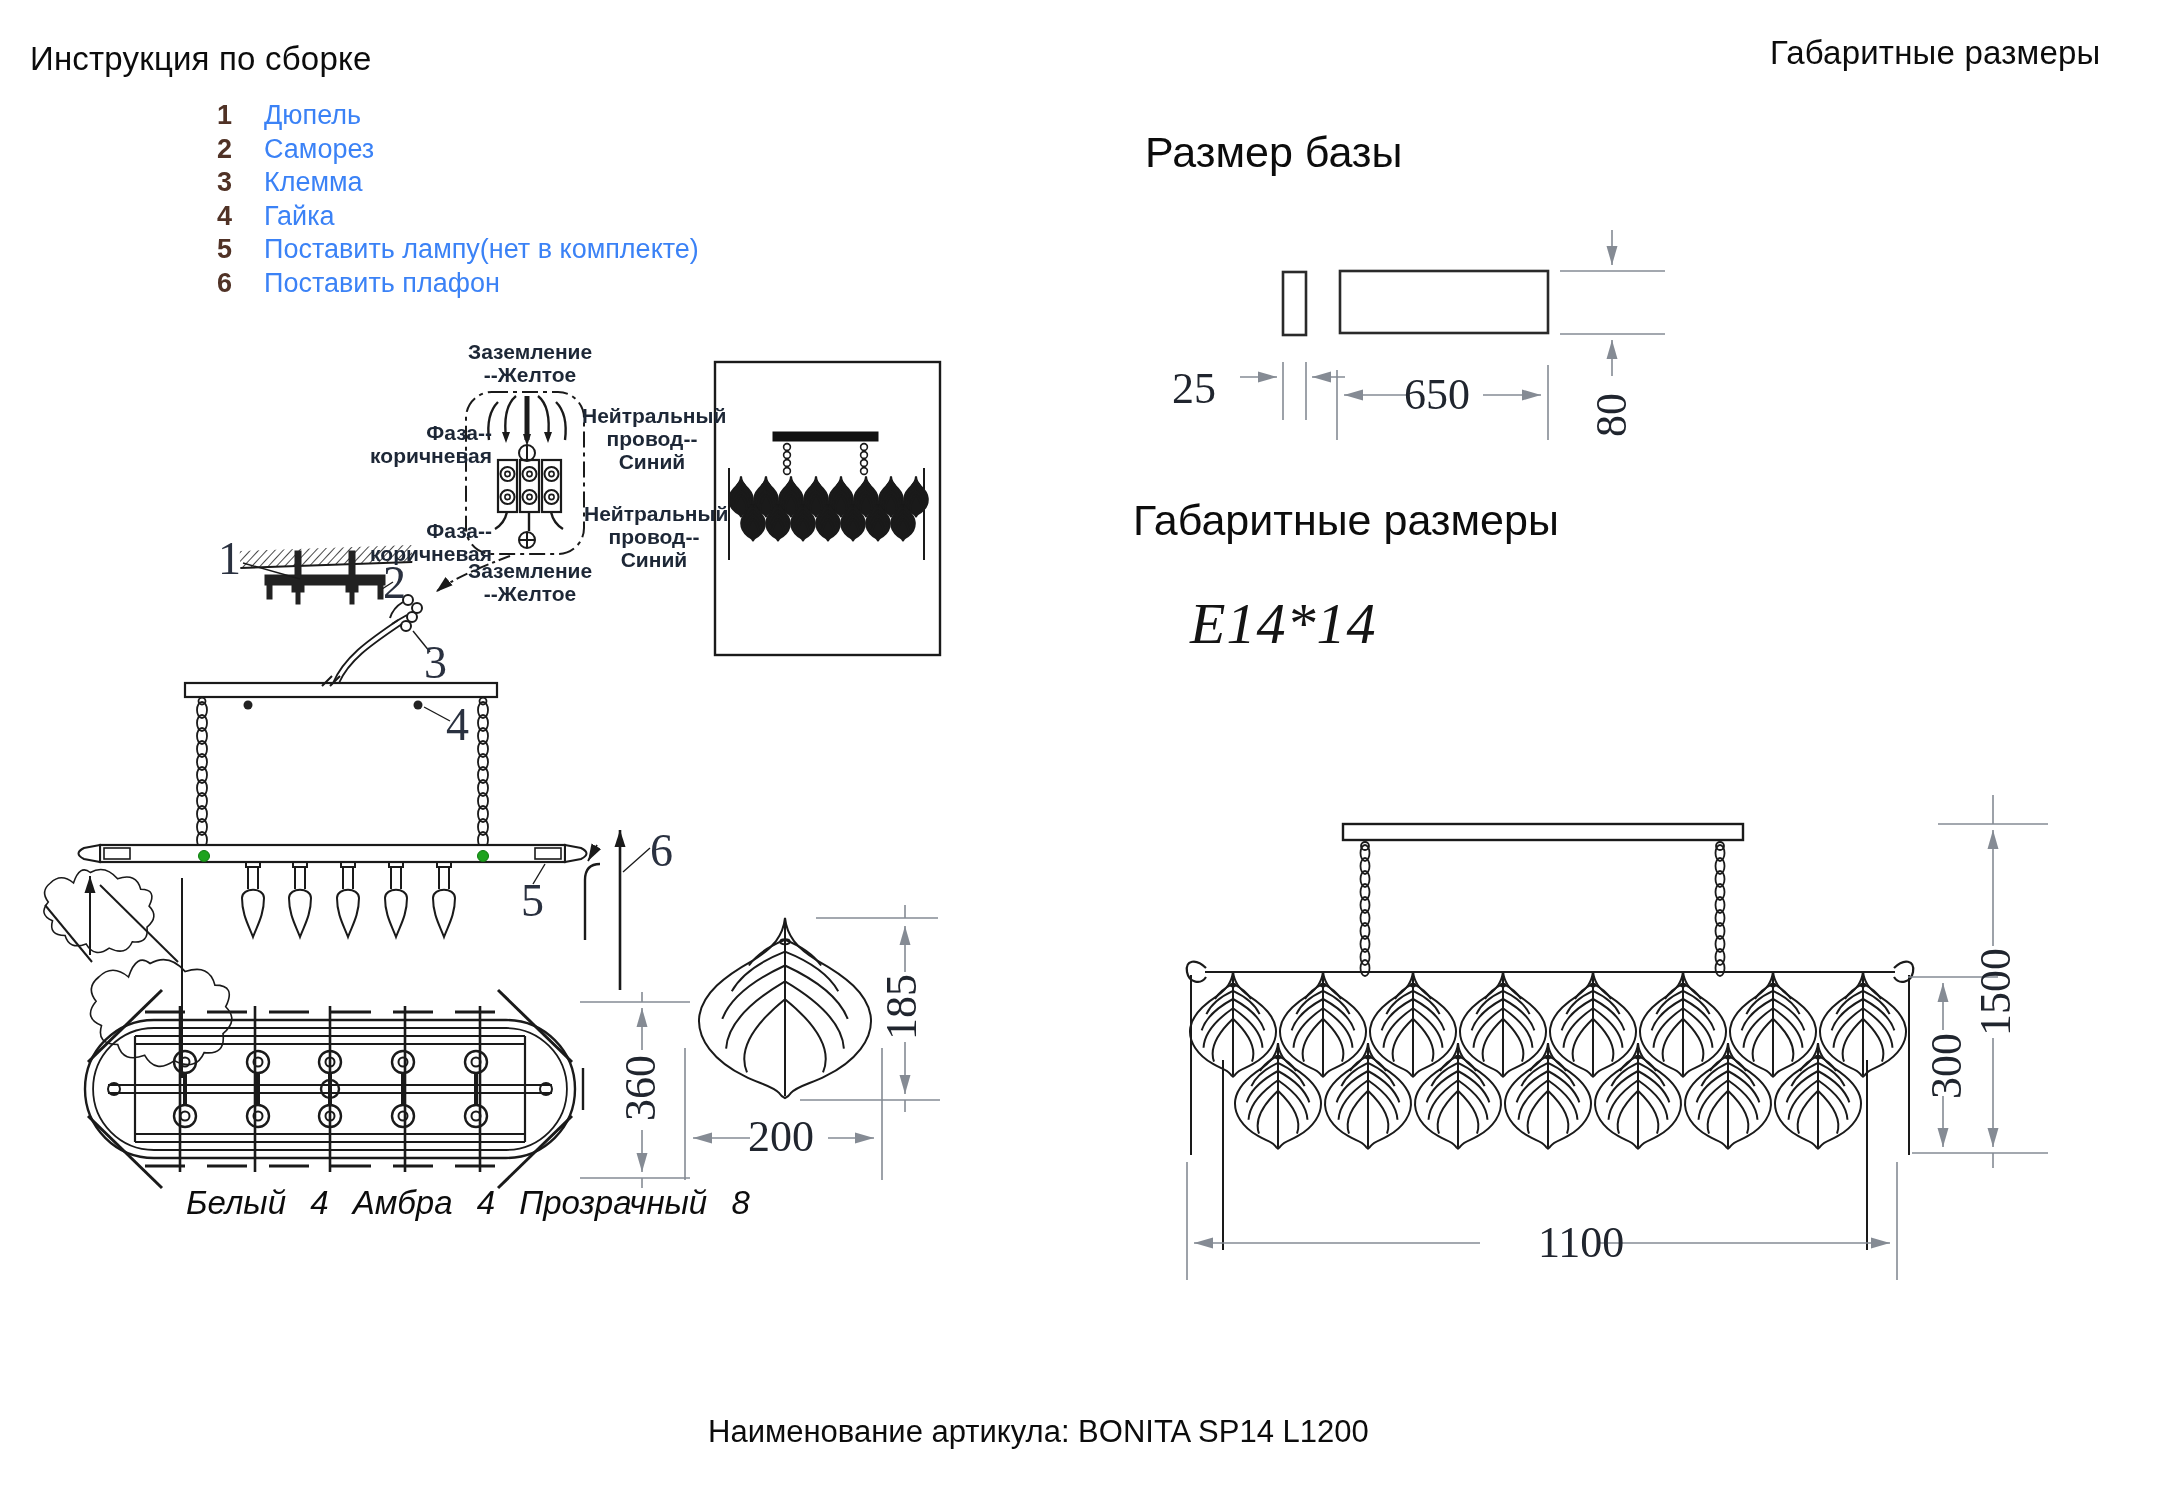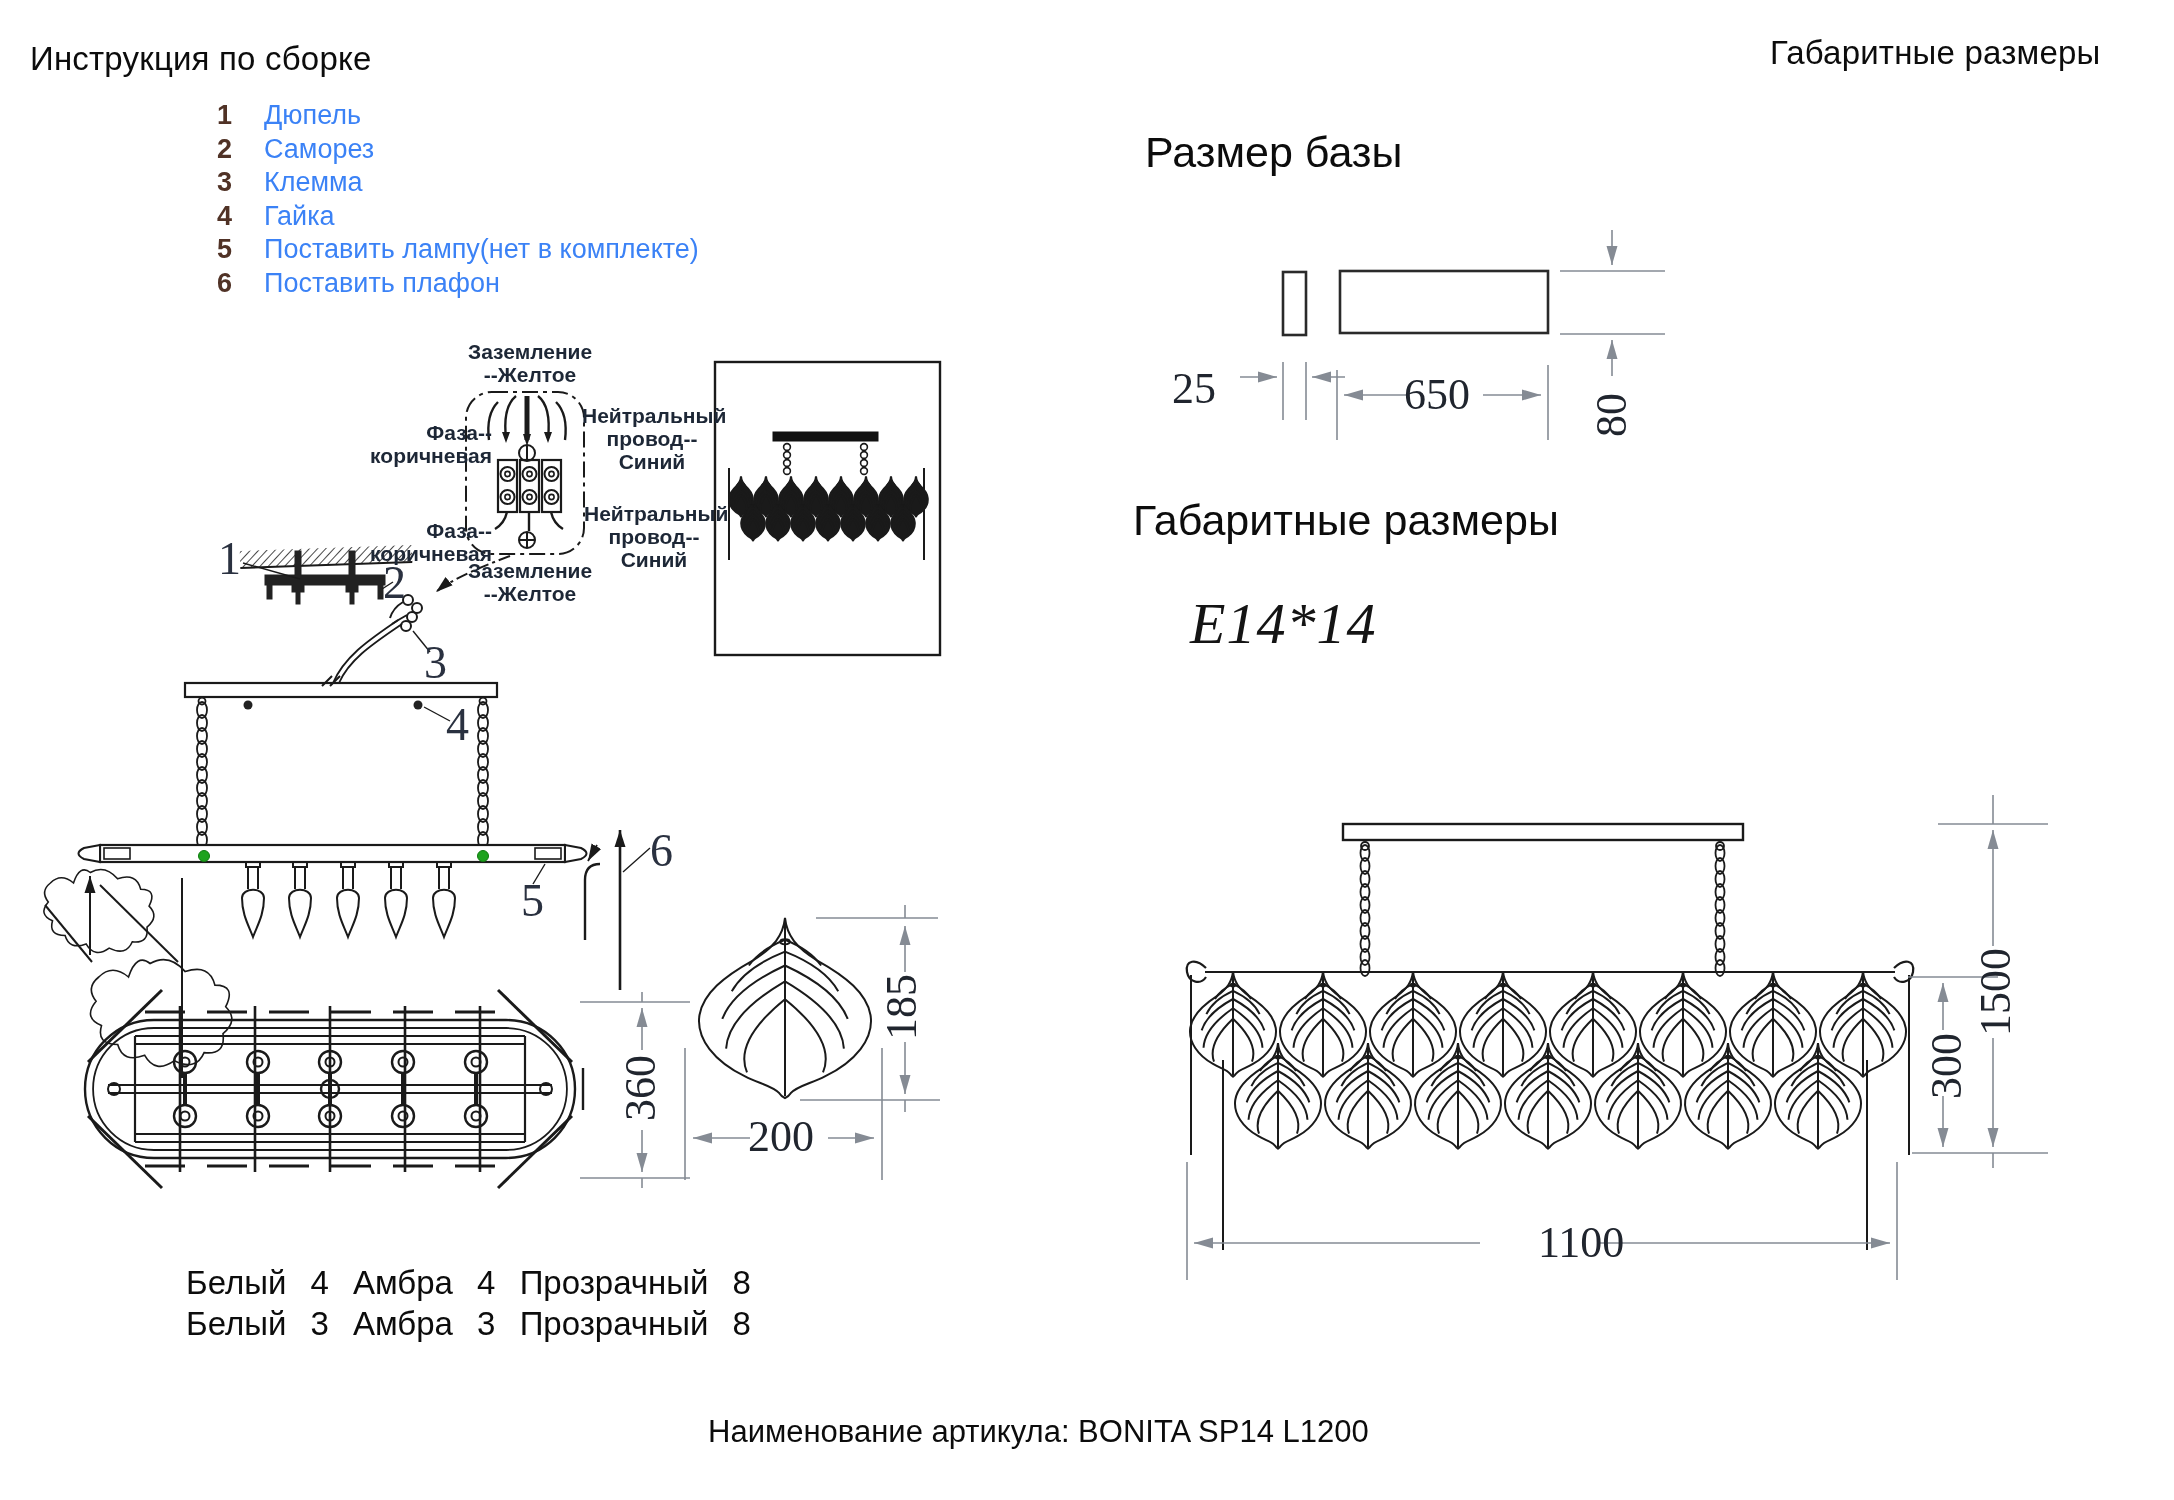--- a/index.html
+++ b/index.html
@@ -410,18 +410,17 @@
   <div class="abs dim" style="left:1172px;top:364px;">25</div>
   <div class="abs dim" style="left:1404px;top:370px;">650</div>
   <div class="abs dim rot" style="left:1552px;top:389px;">80</div>
   <div class="abs dim rot" style="left:581px;top:1062px;">360</div>
   <div class="abs dim rot" style="left:842px;top:981px;">185</div>
   <div class="abs dim" style="left:748px;top:1112px;">200</div>
   <div class="abs dim rot" style="left:1887px;top:1040px;">300</div>
   <div class="abs dim rot" style="left:1936px;top:966px;">1500</div>
   <div class="abs dim" style="left:1494px;top:1218px;margin-left:44px;">1100</div>
 
-  <div class="abs counts" style="left:186px;top:1264px;">Белый 4 Амбра 4 Прозрачный 8</div>
-  <div class="abs counts" style="left:186px;top:1305px;">Белый 3 Амбра 3 Прозрачный 8</div>
+  <div class="abs counts" style="left:186px;top:1184px;font-style:italic;">Белый 4 Амбра 4 Прозрачный 8</div>
 
   <div class="abs footer" style="left:708px;top:1414px;">Наименование артикула: BONITA SP14 L1200</div>
 
 </div>
 
 </body></html>

